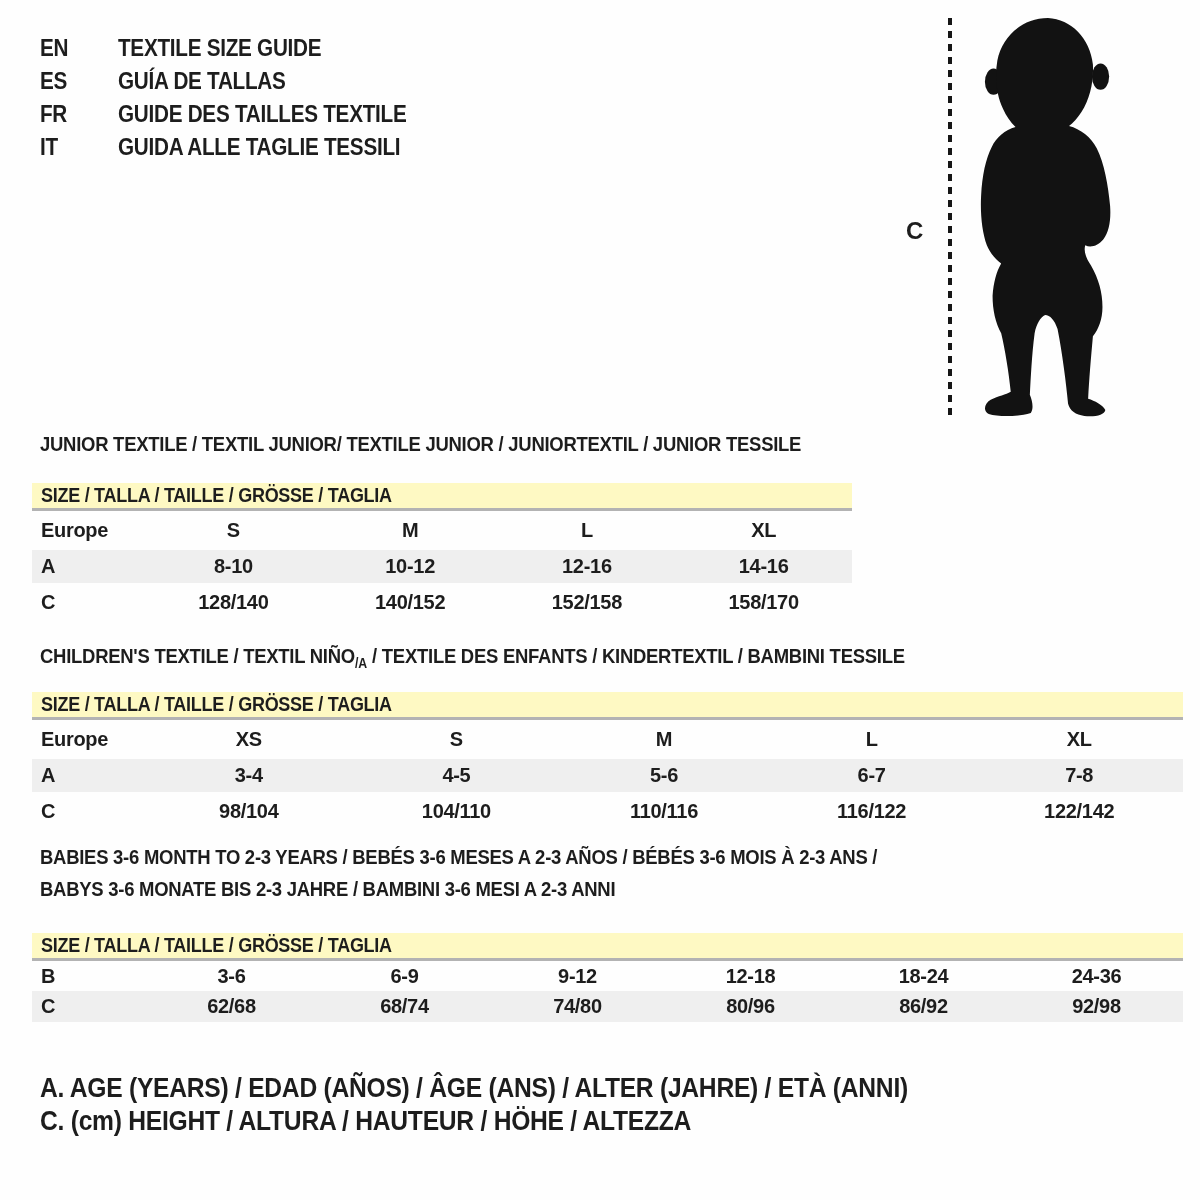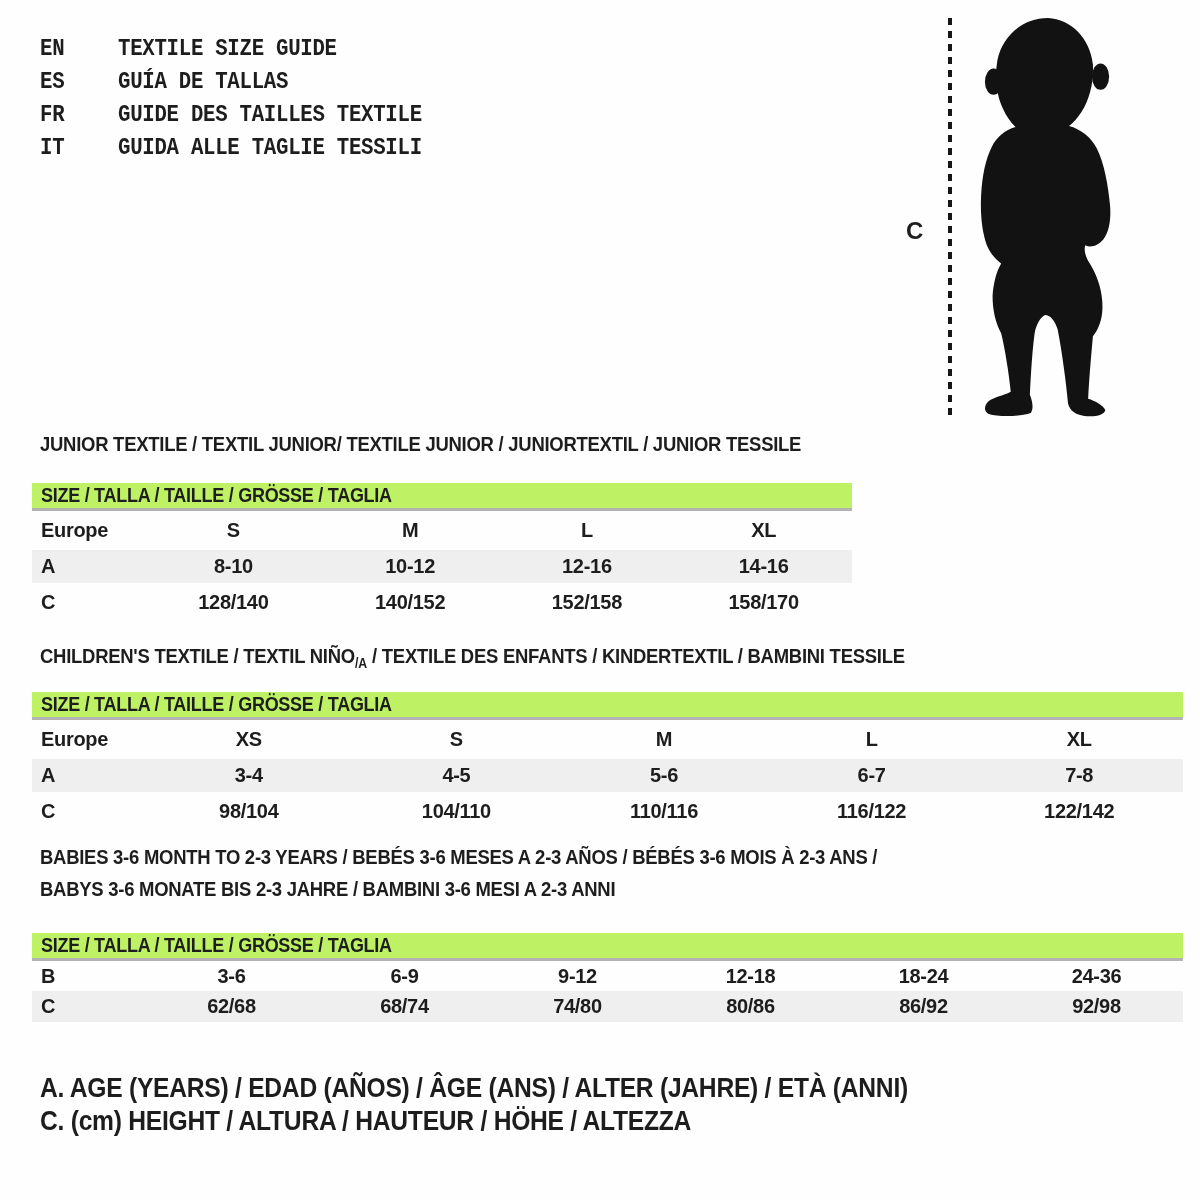--- a/index.html
+++ b/index.html
@@ -13,21 +13,21 @@
     overflow: hidden;
   }
   .abs { position: absolute; }
 
   
   .cond { transform: scaleX(0.88); transform-origin: 0 50%; white-space: nowrap; letter-spacing: -0.3px; }
   .cond90 { transform: scaleX(0.90); transform-origin: 0 50%; white-space: nowrap; letter-spacing: -0.3px; }
 
   
   .lang-list { left: 40px; top: 32px; }
-  .lang-row { display: flex; height: 33px; align-items: center; font-size: 23px; font-family: Liberation Mono, monospace; }
+  .lang-row { display: flex; height: 33px; align-items: center; font-size: 23px; }
   .lang-code { width: 78px; flex: 0 0 78px; }
   .lang-title { flex: 1; }
 
   
   .measure-line {
     left: 948px; top: 18px; width: 4px; height: 400px;
     background: repeating-linear-gradient(180deg, #161616 0px, #161616 7px, transparent 7px, transparent 13px);
   }
   .height-marker { left: 906px; top: 217px; font-size: 24px; }
   .baby-svg { left: 962px; top: 14px; }
@@ -35,21 +35,21 @@
   
   .sec-title { font-size: 21px; }
   .sec-title .sub { font-size: 14px; vertical-align: -5px; letter-spacing: 0; }
   .junior-title { left: 40px; top: 432px; }
   .children-title { left: 40px; top: 644px; }
   .babies-title { left: 40px; top: 841px; line-height: 32px; }
 
   
   .size-table { left: 32px; }
   .size-bar {
-    height: 28px; background: #bef264; border-bottom: 3px solid #b3b3b3;
+    height: 28px; background: #fef9c3; border-bottom: 3px solid #b3b3b3;
     display: flex; align-items: center; padding-left: 9px; font-size: 20px;
   }
   .trow { display: grid; align-items: center; font-size: 20px; letter-spacing: -0.3px; }
   .trow .cell { text-align: center; }
   .trow .label { text-align: left; padding-left: 9px; }
   .shaded { background: #efefef; }
   .t-junior { width: 820px; top: 483px; }
   .t-junior .trow { grid-template-columns: 113px repeat(4, 1fr); }
   .t-children { width: 1151px; top: 692px; }
   .t-children .trow { grid-template-columns: 113px repeat(5, 1fr); }
@@ -179,21 +179,21 @@
     <span class="cell">9-12</span>
     <span class="cell">12-18</span>
     <span class="cell">18-24</span>
     <span class="cell">24-36</span>
   </div>
   <div class="trow rh31 shaded">
     <span class="cell label">C</span>
     <span class="cell">62/68</span>
     <span class="cell">68/74</span>
     <span class="cell">74/80</span>
-    <span class="cell">80/86</span>
+    <span class="cell">80/96</span>
     <span class="cell">86/92</span>
     <span class="cell">92/98</span>
   </div>
 </div>
 
 <div class="abs legend">
   <div class="legend-line">
     <span class="cond">A. AGE (YEARS) / EDAD (AÑOS) / ÂGE (ANS) / ALTER (JAHRE) / ETÀ (ANNI)</span>
   </div>
   <div class="legend-line">

